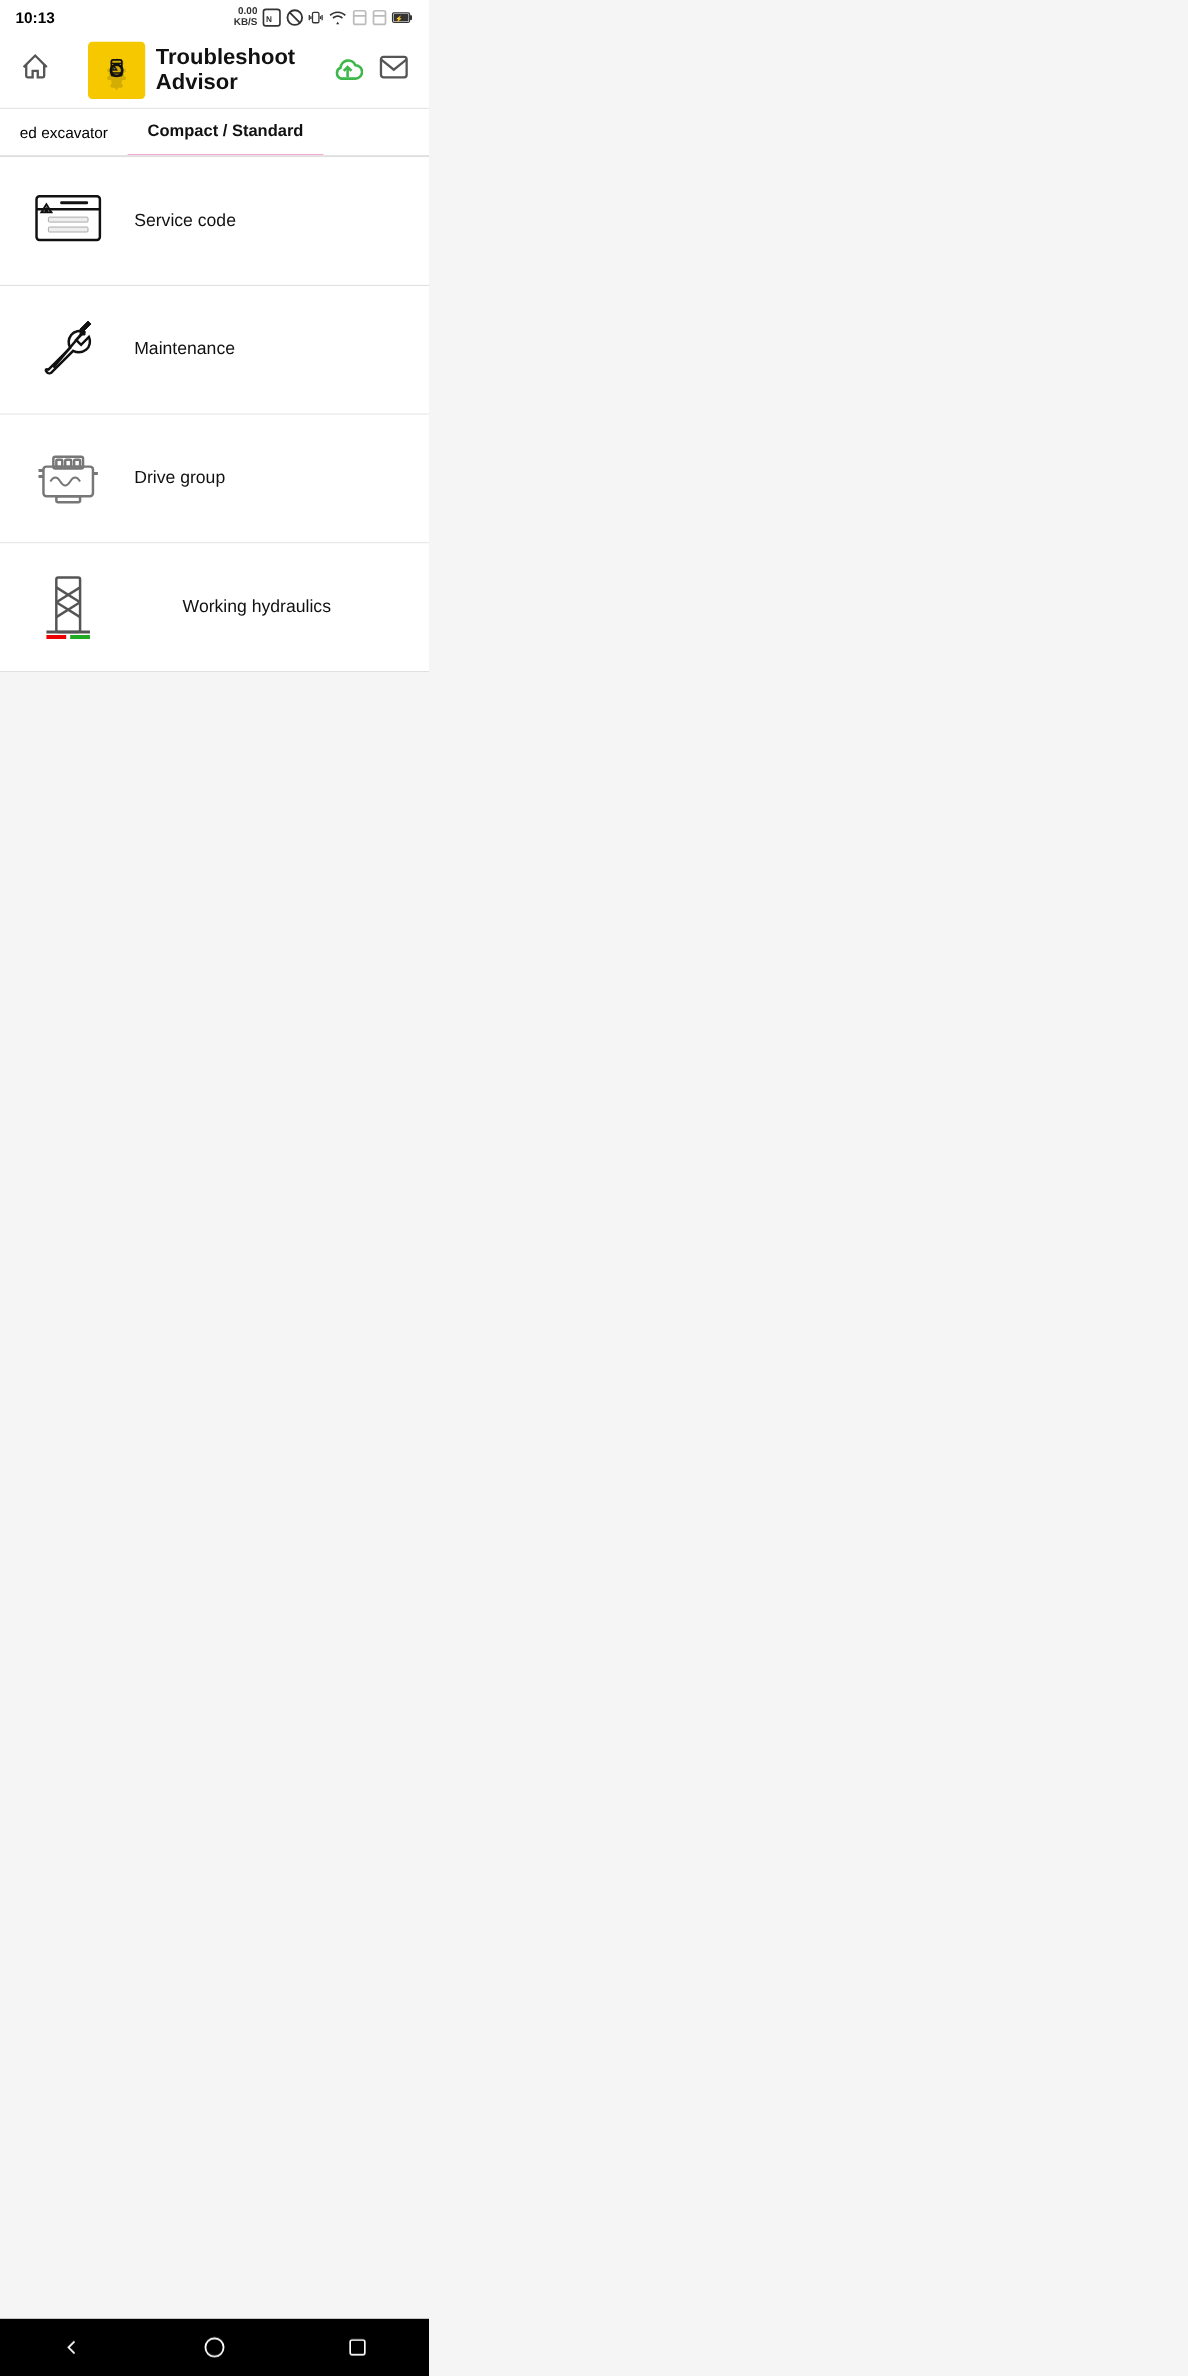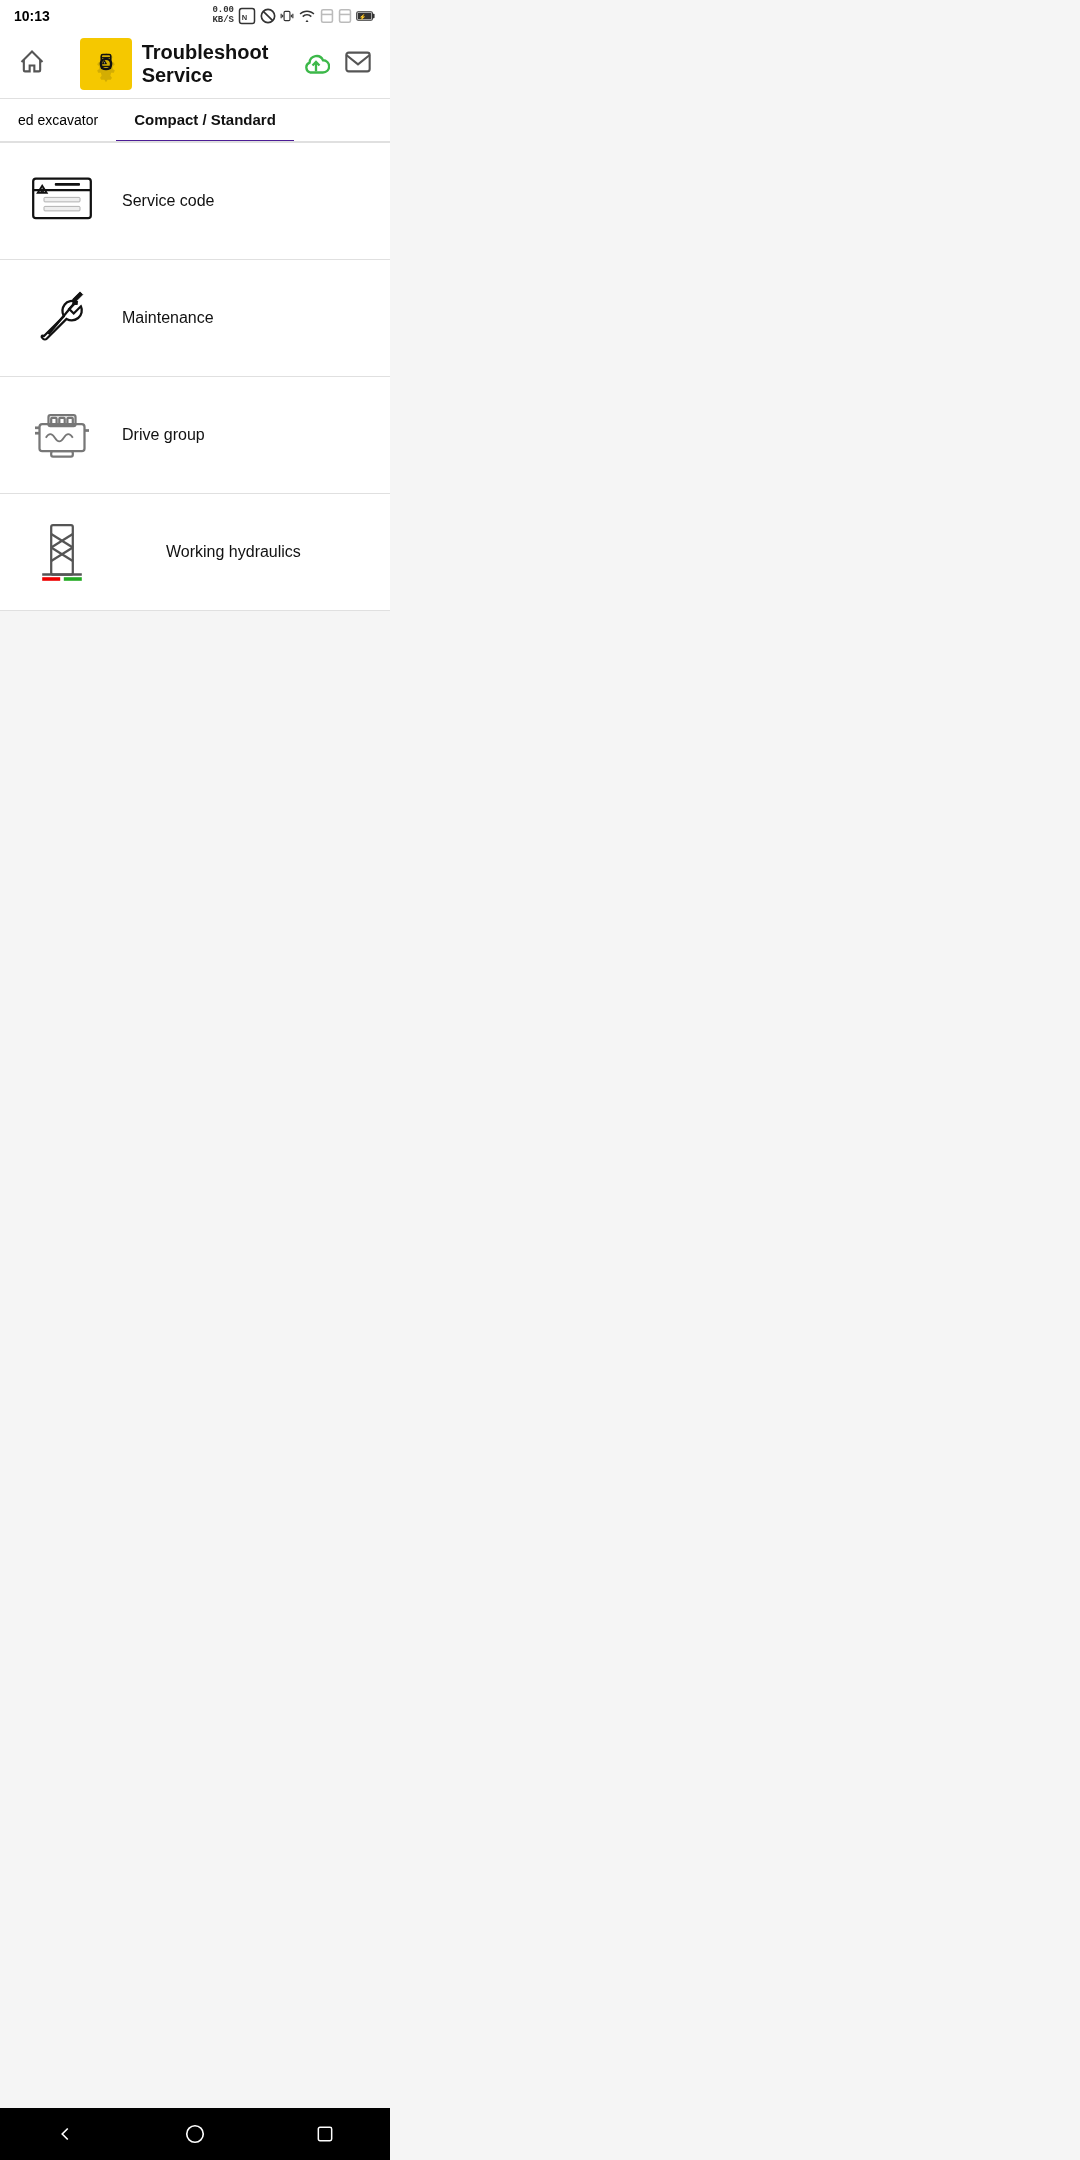--- a/index.html
+++ b/index.html
@@ -24,21 +24,21 @@
       font-weight: 600;
     }
     .status-time { font-weight: 700; font-size: 14px; }
     .status-icons {
       display: flex;
       align-items: center;
       gap: 4px;
       font-size: 11px;
       color: #333;
     }
-    .net-speed { font-size: 9px; text-align: right; line-height: 1.1; font-family: Liberation Mono, monospace; }
+    .net-speed { font-size: 9px; text-align: right; line-height: 1.1; }
 
     
     .header {
       background: #fff;
       display: flex;
       align-items: center;
       justify-content: space-between;
       padding: 8px 18px;
       border-bottom: 1px solid #e0e0e0;
     }
@@ -75,21 +75,21 @@
       padding: 12px 18px;
       font-size: 15px;
       color: #888;
       white-space: nowrap;
       cursor: pointer;
       flex-shrink: 0;
     }
     .tab-item.active {
       color: #111;
       font-weight: 600;
-      border-bottom: 3px solid #4c1d95;
+      border-bottom: 3px solid #f9a8d4;
       margin-bottom: -2px;
     }
     .tab-item.partial {
       color: #000000;
       font-size: 14px;
     }
 
     
     .menu-list {
       background: #f5f5f5;
@@ -219,21 +219,21 @@
         <rect x="18" y="12" width="12" height="18" rx="2" stroke="#111" stroke-width="2" fill="none"></rect>
         <line x1="18" y1="16" x2="30" y2="16" stroke="#111" stroke-width="1.5"></line>
         <line x1="18" y1="27" x2="30" y2="27" stroke="#111" stroke-width="1.5"></line>
 
         <path d="M22 19l-3 5h6l-3-5z" fill="#111" stroke="#111" stroke-width="0.5"></path>
         <line x1="22" y1="21.5" x2="22" y2="22.5" stroke="#fff" stroke-width="0.8"></line>
         <circle cx="22" cy="23.5" r="0.4" fill="#fff"></circle>
       </svg>
     </div>
     <div class="logo-text" style="white-space:pre-line;">Troubleshoot
-Service</div>
+Advisor</div>
   </div>
 
   <div style="display:flex;align-items:center;gap:14px;">
     <div class="header-icon">
       <svg viewBox="0 0 24 24" fill="none" stroke="#3cb849" stroke-width="2">
         <path d="M18 10.5A6 6 0 006.5 12.5 4.5 4.5 0 007 21h11a5 5 0 000-10.5z"></path>
         <path d="M9 15l3-3 3 3" stroke="#3cb849" stroke-width="2"></path>
         <line x1="12" y1="12" x2="12" y2="20" stroke="#3cb849" stroke-width="2"></line>
       </svg>
     </div>

